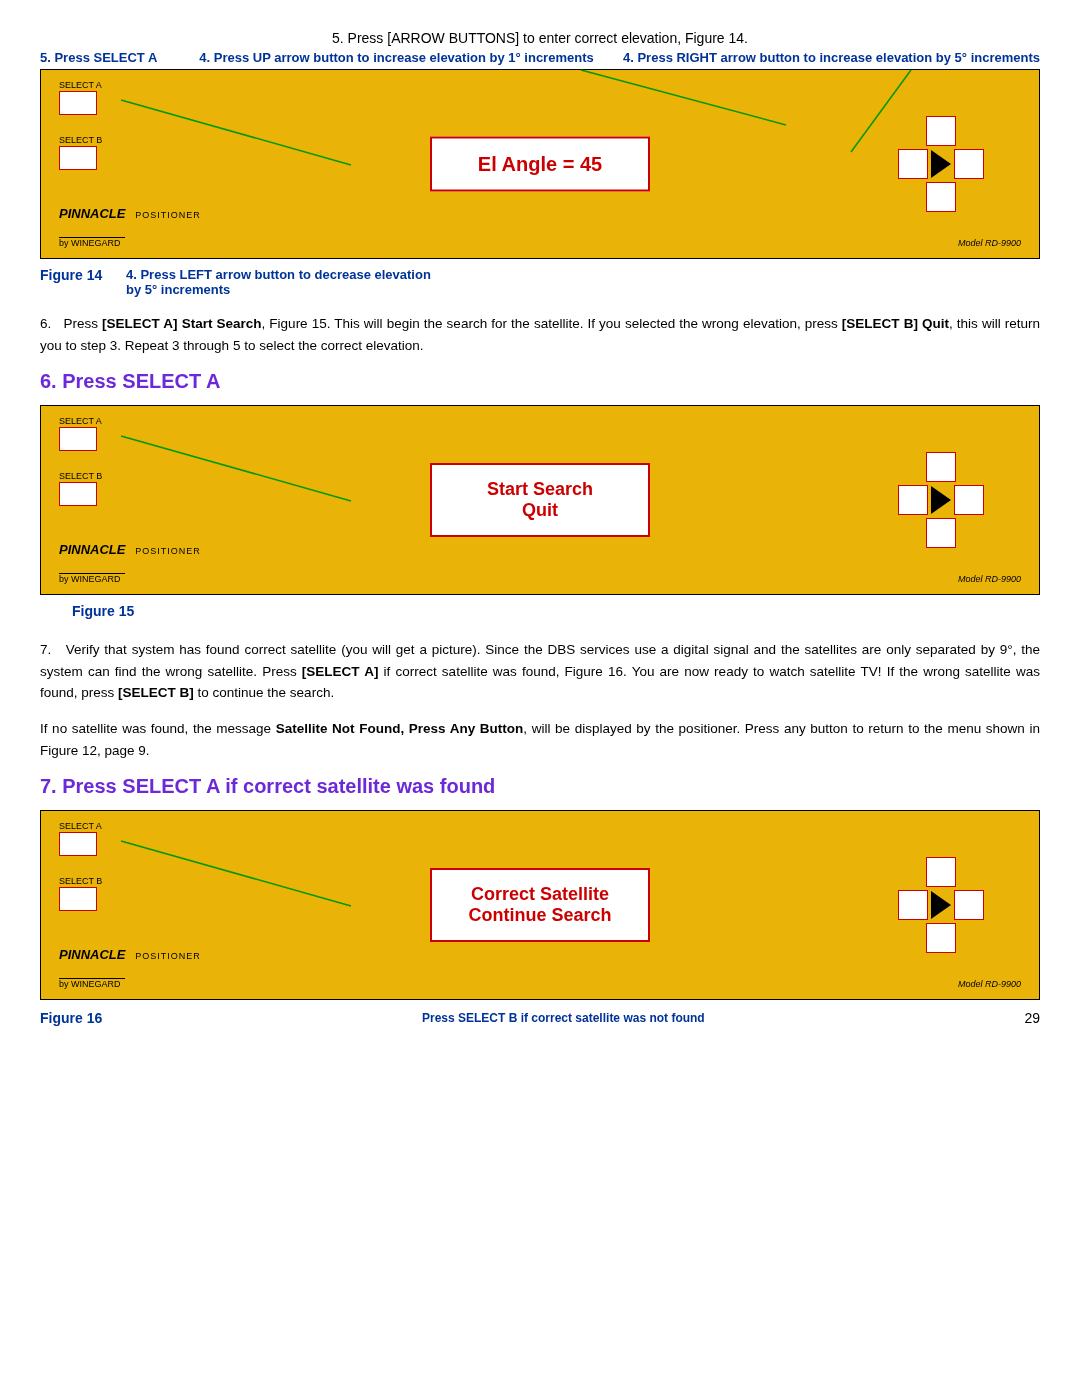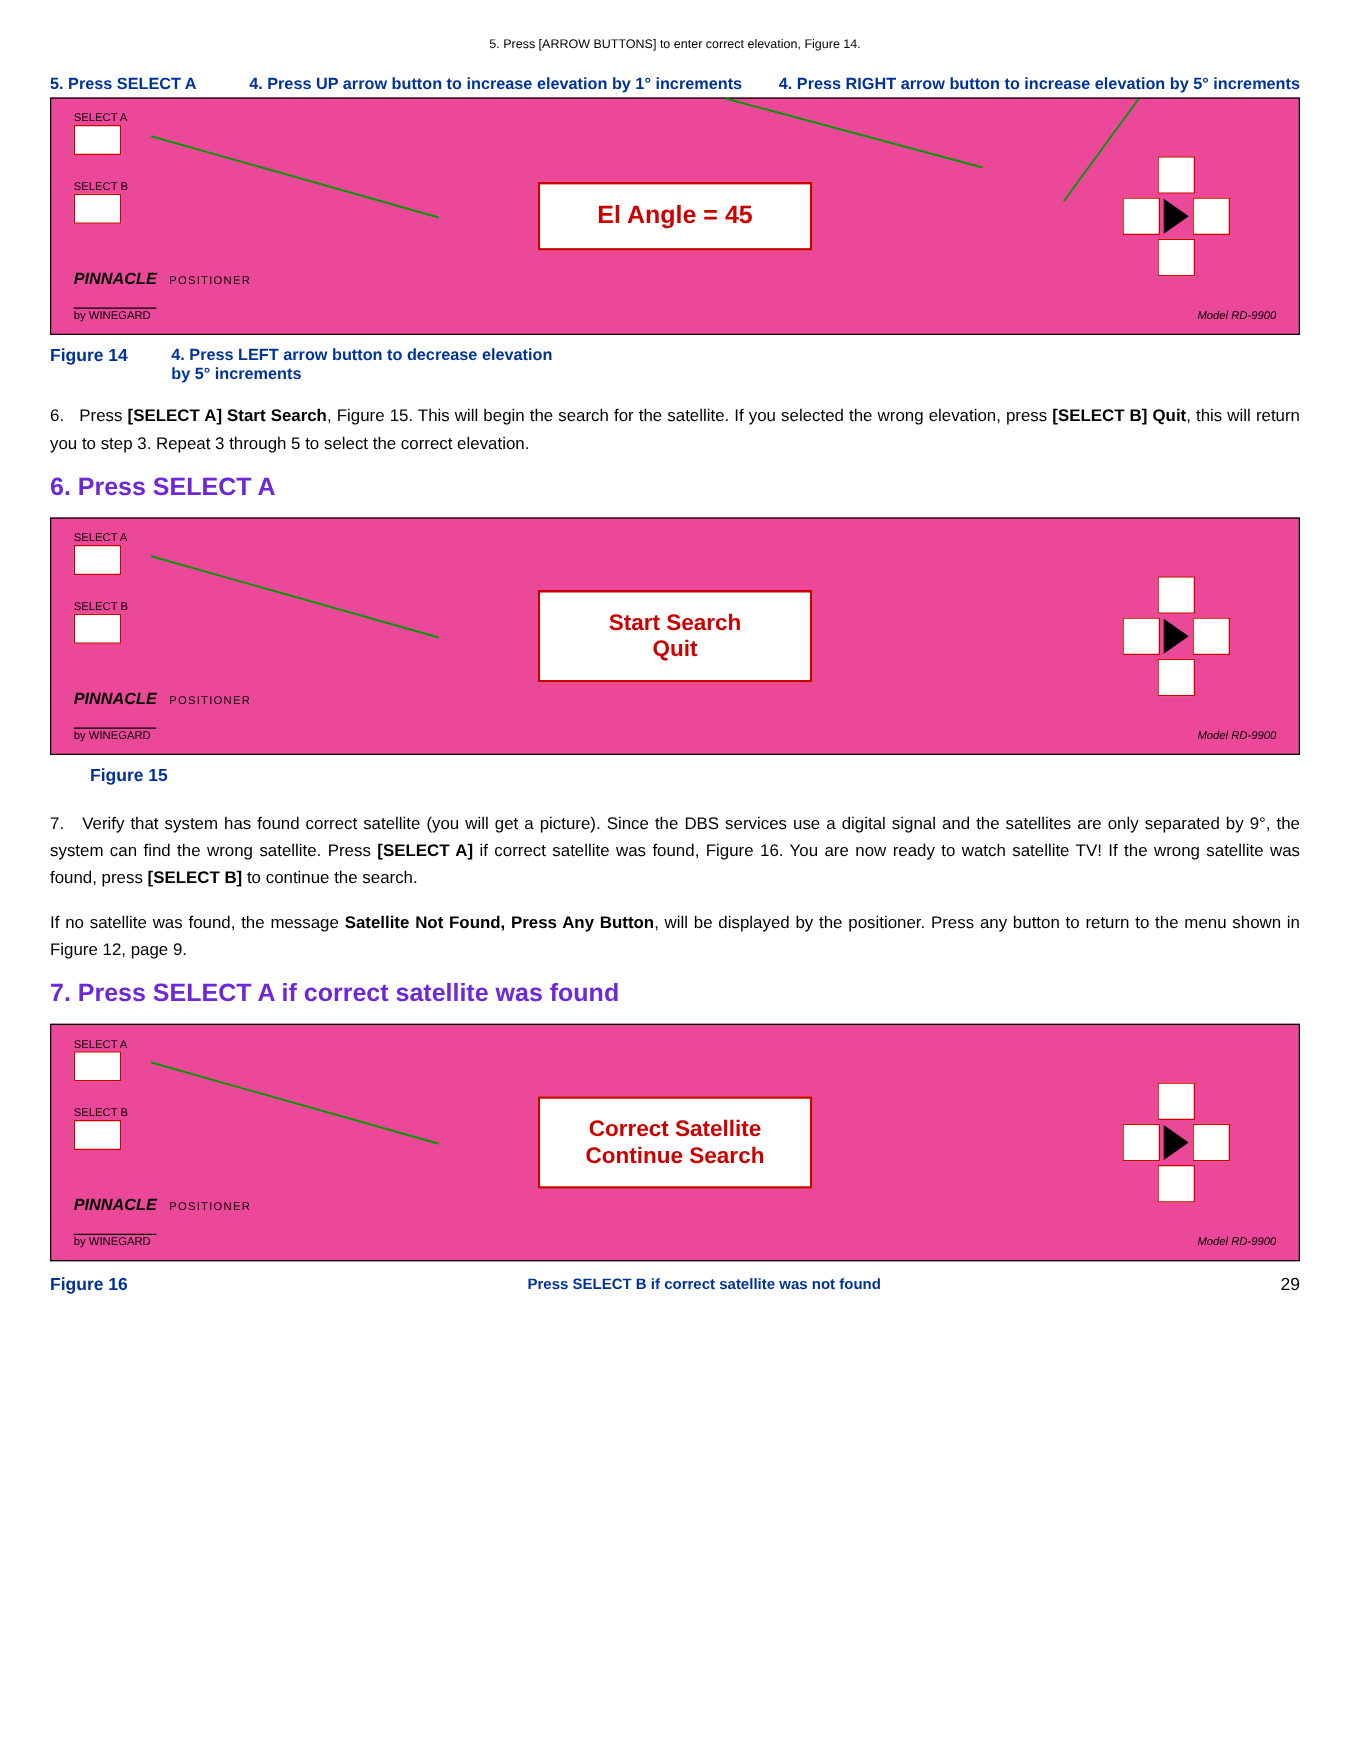--- a/index.html
+++ b/index.html
@@ -9,21 +9,21 @@
       font-size: 14px;
       color: #000;
       width: 1080px;
       min-height: 1397px;
       padding: 30px 40px;
     }
 
     .diagram-container {
       position: relative;
       border: 1.5px solid #000;
-      background: #ec4899;
+      background: #eab308;
       height: 190px;
       margin-bottom: 8px;
       overflow: visible;
     }
 
     .label-blue {
       color: #003399;
       font-weight: bold;
       font-size: 13px;
     }
@@ -156,22 +156,22 @@
 
     .bottom-labels-wrapper {
       display: flex;
       align-items: flex-start;
       justify-content: space-between;
       margin-top: 4px;
     }
 
     .step-intro {
       text-align: center;
-      font-size: 10px;
-      margin-bottom: 18px;
+      font-size: 14px;
+      margin-bottom: 4px;
     }
 
     .bottom-footer {
       display: flex;
       justify-content: space-between;
       align-items: center;
       margin-top: 10px;
     }
   </style>
 </head>
@@ -232,21 +232,21 @@
         <span class="brand-pinnacle brand-underline">PINNACLE</span>
         <span class="brand-positioner" style="margin-left:6px;">POSITIONER</span>
       </div>
       <div class="brand-winegard">by WINEGARD</div>
     </div>
     <div class="model-label">Model RD-9900</div>
   </div>
 </div>
 
 <div class="bottom-labels-wrapper">
-  <div style="display:flex;gap:17px;align-items:flex-start;">
+  <div style="display:flex;gap:6px;align-items:flex-start;">
     <div class="label-blue" style="font-size:14px;min-width:80px;">Figure 14</div>
     <div class="label-blue" style="font-size:13px;max-width:320px;">4. Press LEFT arrow button to decrease elevation by 5° increments</div>
   </div>
 </div>
 
 <div class="text-block" style="margin-top:16px;">
   6. &nbsp;&nbsp;Press <span class="bold">[SELECT A] Start Search</span>, Figure 15.  This will begin the search for the satellite.  If you selected the wrong elevation, press <span class="bold">[SELECT B] Quit</span>, this will return you to step 3.  Repeat 3 through 5 to select the correct elevation.
 </div>
 
 <div class="section-header">6. Press SELECT A</div>

